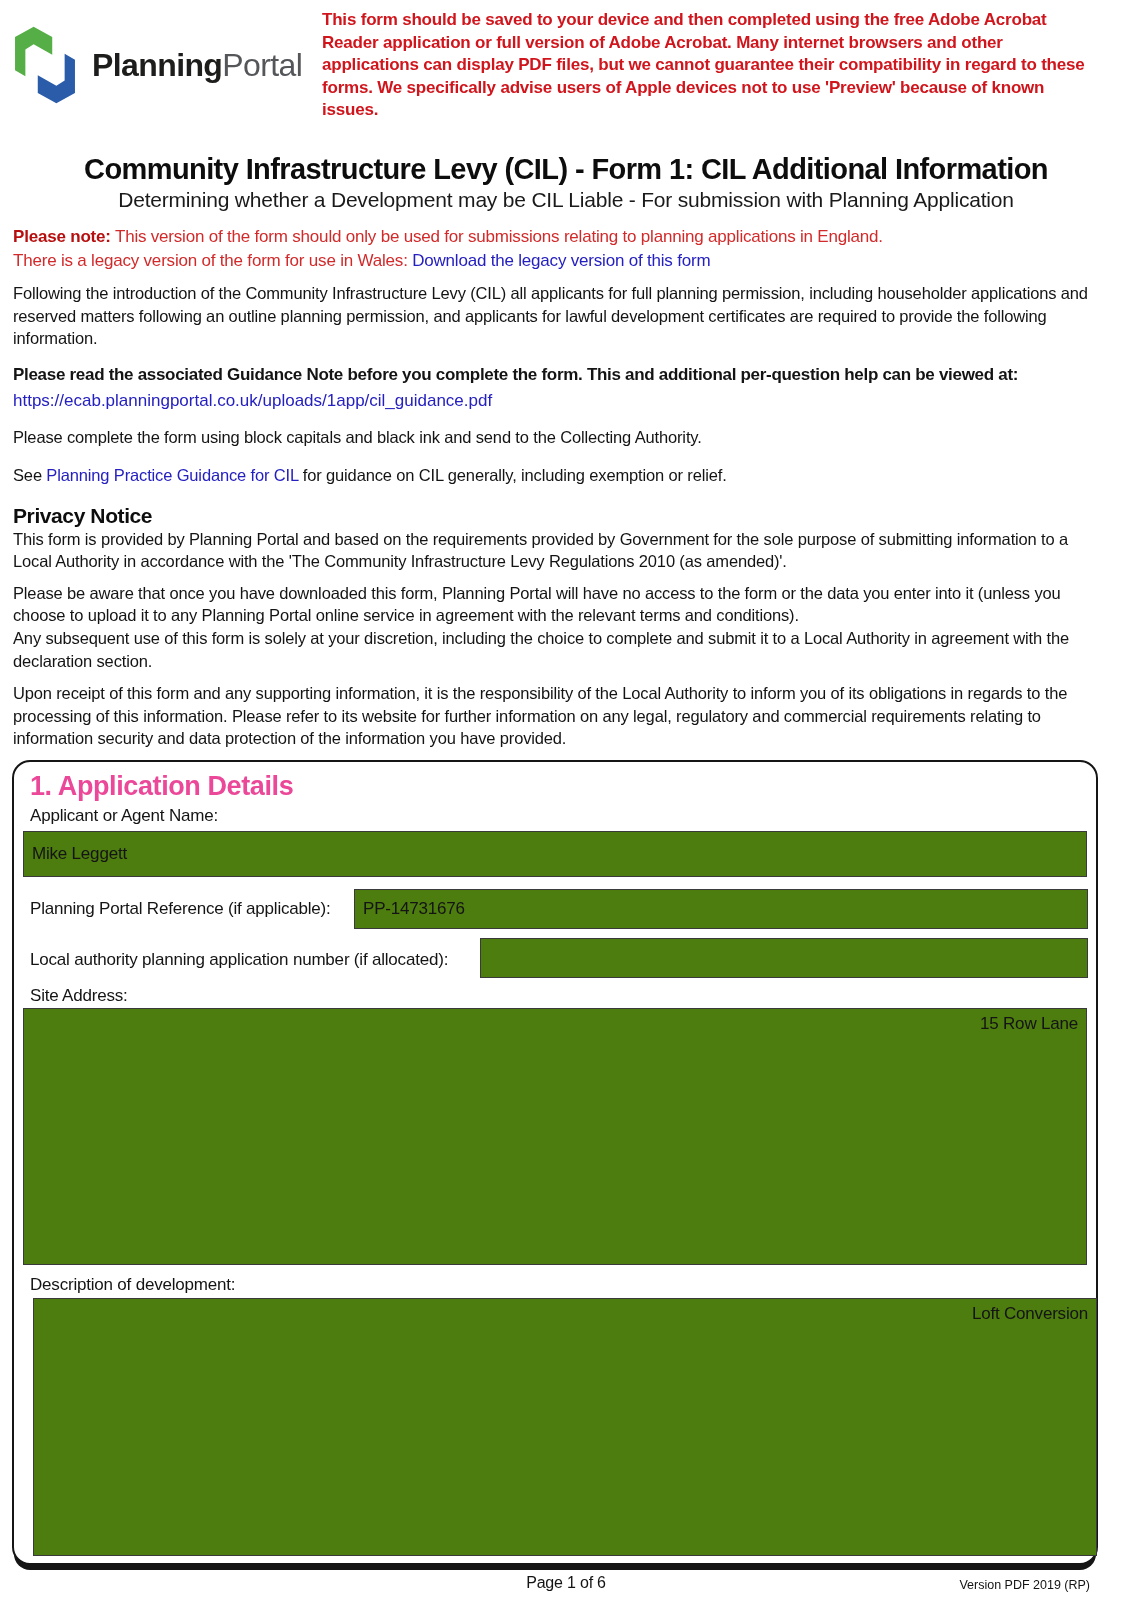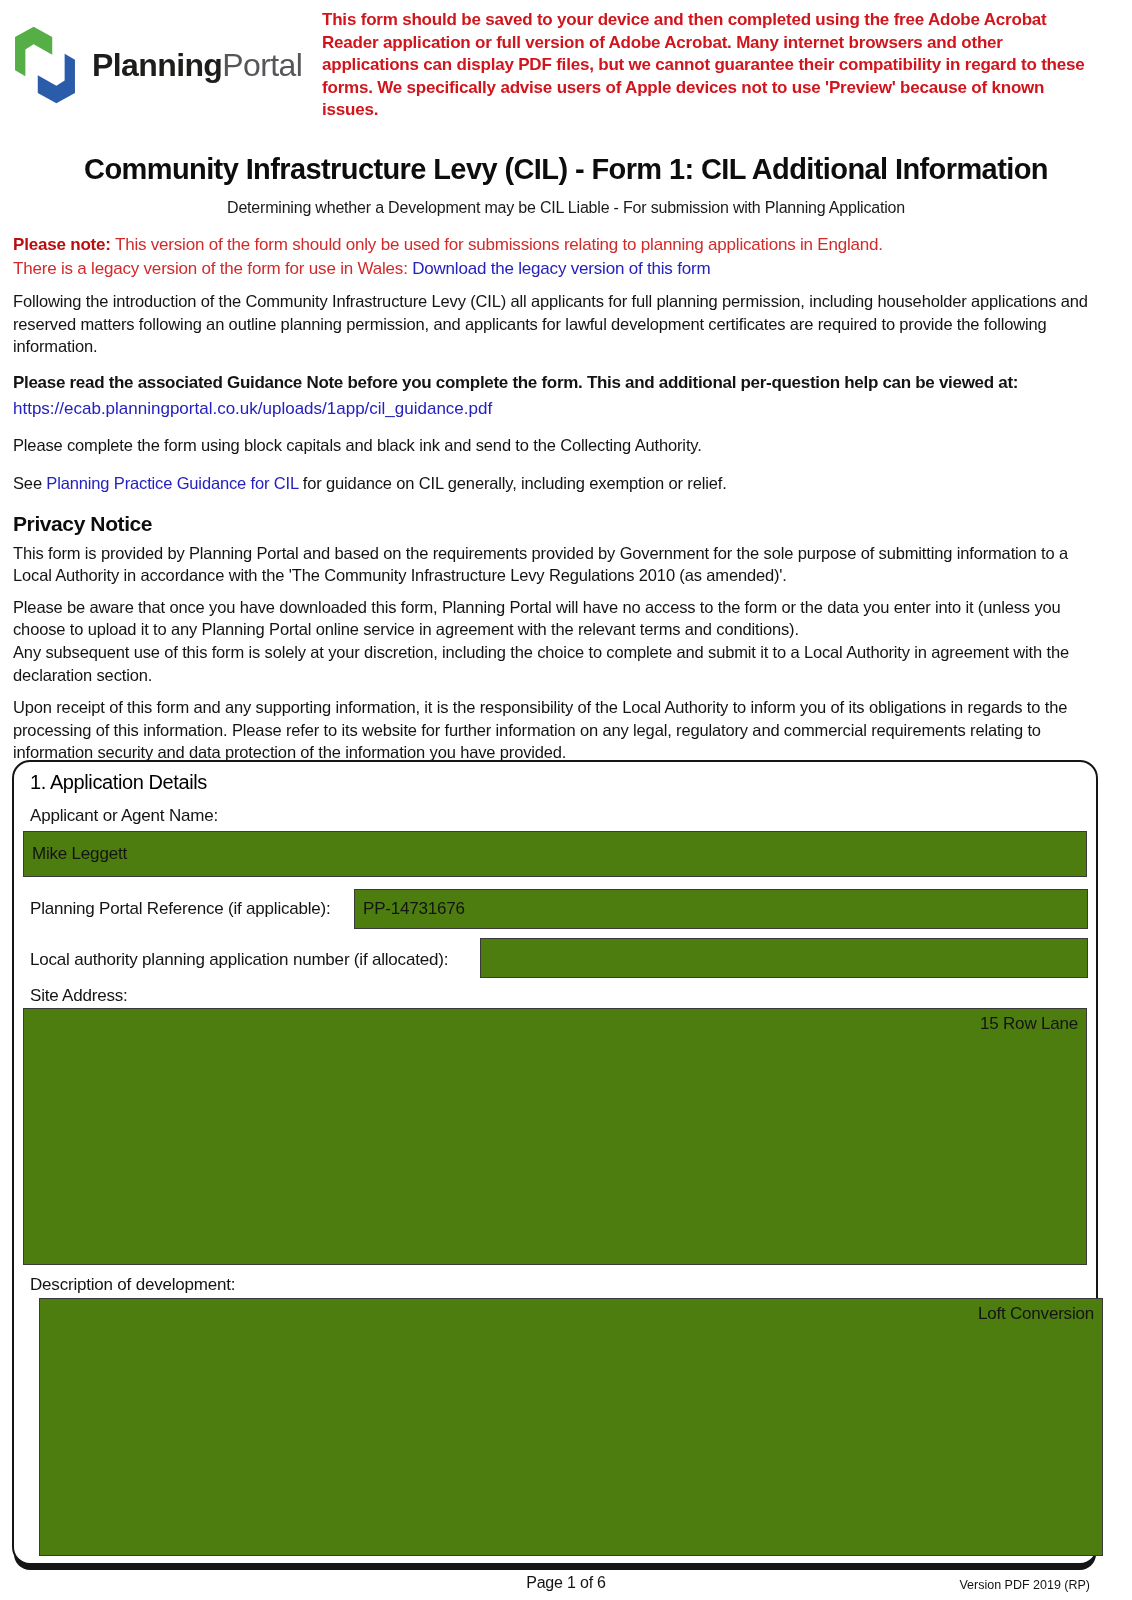--- a/index.html
+++ b/index.html
@@ -13,63 +13,63 @@
   .logo-icon { width: 62px; height: 78px; }
   .wordmark { font-size: 32px; letter-spacing: -0.6px; white-space: nowrap; }
   .wordmark .bold { font-weight: 700; color: #1d1d1b; }
   .wordmark .light { font-weight: 400; color: #55565a; }
   .warning { position: absolute; left: 322px; top: 9px; width: 768px;
              color: #d0151c; font-weight: 700; font-size: 17px; line-height: 22.5px; letter-spacing: -0.2px; }
 
   
   h1.title { text-align: center; font-size: 29px; line-height: 34px; margin-top: 14px;
              letter-spacing: -0.6px; color: #0d0d0d; }
-  .subtitle { text-align: center; font-size: 16px; line-height: 26px; margin-top: 9px;
+  .subtitle { text-align: center; font-size: 21px; line-height: 26px; margin-top: 1px;
               font-weight: 400; color: #1a1a1a; letter-spacing: -0.2px; }
 
   .content { padding: 0 28px 0 13px; }
   .note-block { margin-top: 12px; font-size: 17px; line-height: 23.5px; letter-spacing: -0.2px; }
   .note-red { color: #d22a2a; }
   .note-label { color: #b70f0f; font-weight: 700; }
   a.link { color: #2520c0; text-decoration: none; cursor: pointer; }
 
   .para { font-size: 16.5px; line-height: 22.6px; letter-spacing: -0.15px; color: #141414; }
   .intro { margin-top: 10px; }
   .guidance-bold { margin-top: 14px; font-weight: 700; font-size: 17px; letter-spacing: -0.3px; }
   .guidance-link { margin-top: 5px; font-size: 17px; }
   .block-capitals { margin-top: 15px; }
   .see-line { margin-top: 15px; }
   .privacy-heading { margin-top: 17px; font-size: 21px; letter-spacing: -0.4px; color: #0d0d0d; }
-  .privacy-p1 { margin-top: 6px; }
+  .privacy-p1 { }
   .privacy-p2 { margin-top: 9px; }
   .privacy-p3 { margin-top: 10px; }
 
   
   .app-box { position: absolute; top: 760px; left: 12px; width: 1086px; height: 805px;
              border: 2.5px solid #151515; border-radius: 18px;
              box-shadow: 0 7px 0 -2px #151515; background: #ffffff; }
-  .box-heading { position: absolute; left: 16px; top: 9px; font-size: 20px; font-weight: 400;
-                 letter-spacing: -0.4px; color: #000000; }
+  .box-heading { position: absolute; left: 16px; top: 9px; font-size: 27px; font-weight: 700;
+                 letter-spacing: -0.4px; color: #ec4899; }
   .field-label { position: absolute; font-size: 17px; letter-spacing: -0.2px; color: #141414; white-space: nowrap; }
   .lbl-applicant { left: 16px; top: 44px; }
   .lbl-ppref { left: 16px; top: 137px; }
   .lbl-lanum { left: 16px; top: 188px; }
   .lbl-site { left: 16px; top: 224px; }
   .lbl-desc { left: 16px; top: 513px; }
 
   .fld { position: absolute; border: 1.5px solid #3a3a3a; background: #4d7c0f;
          font-family: "Liberation Sans", "DejaVu Sans", sans-serif; font-size: 17px; color: #141414;
          letter-spacing: -0.2px; outline: none; }
   input.fld { padding: 0 8px; }
   .fld-applicant { left: 9px; top: 69px; width: calc(100% - 18px); height: 46px; }
   .fld-ppref { left: 340px; top: 127px; width: calc(100% - 348px); height: 40px; padding-top: 0; }
   .fld-lanum { left: 466px; top: 176px; width: calc(100% - 474px); height: 40px; }
   textarea.fld { padding: 4px 8px; resize: none; line-height: 22px; text-align: right; }
   .fld-site { left: 9px; top: 246px; width: calc(100% - 18px); height: 257px; }
-  .fld-desc { left: 25px; top: 536px; width: calc(100% - 18px); height: 258px; }
+  .fld-desc { left: 19px; top: 536px; width: calc(100% - 18px); height: 258px; }
 
   
   .footer-page { position: absolute; top: 1574px; left: 0; width: 100%; text-align: center;
                  font-size: 16px; color: #141414; letter-spacing: -0.2px; }
   .footer-version { position: absolute; top: 1578px; right: 42px; font-size: 12.5px; color: #141414; }
 </style>
 </head>
 <body>
 
 <div class="page">

